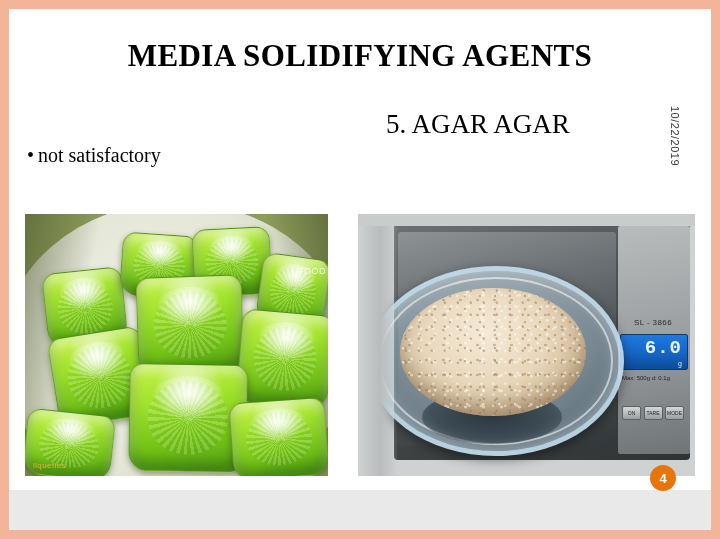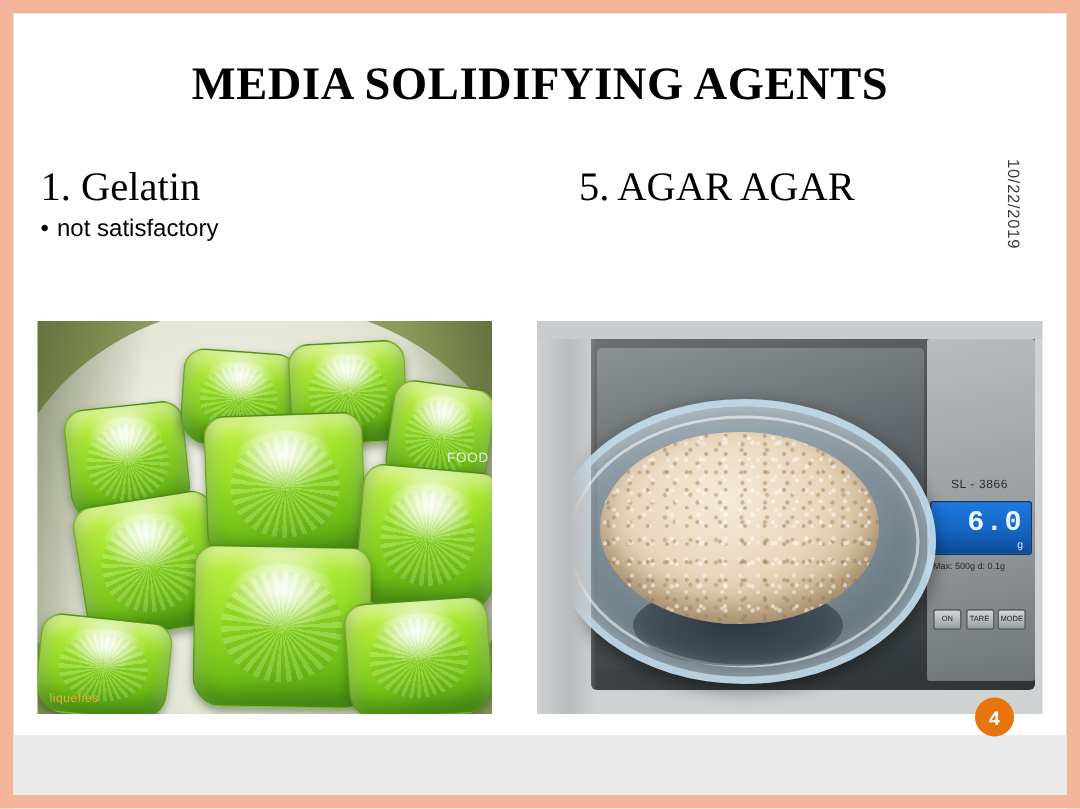--- a/index.html
+++ b/index.html
@@ -11,21 +11,21 @@
     height: 539px;
     background: #ffffff;
     font-family: "Liberation Serif", serif;
     overflow: hidden;
   }
 
   #slide {
     position: relative;
     width: 720px;
     height: 539px;
-    background: #86efac;
+    background: #e5e5e5;
     box-sizing: border-box;
   }
 
   
   .frame-top {
     position: absolute;
     left: 0; top: 0;
     width: 720px; height: 9px;
     background: #f3b49a;
   }
@@ -85,23 +85,23 @@
     position: absolute;
     left: 18px;
     top: 100px;
     font-size: 27px;
     color: #000000;
     font-family: "Liberation Serif", serif;
   }
   .bullet-line {
     position: absolute;
     left: 18px;
-    font-size: 16px;
+    font-size: 20px;
     color: #000000;
-    font-family: Liberation Sans, sans-serif;
+    font-family: Liberation Serif, serif;
     white-space: nowrap;
   }
   .bullet-1 { top: 135px; }
   .bullet-2 { top: 164px; }
   .bullet-dot {
     display: inline-block;
     width: 11px;
   }
 
   .col-right-heading {
@@ -228,21 +228,20 @@
     letter-spacing: 0.4px;
   }
   .gel-side-label {
     position: absolute;
     right: 2px;
     top: 52px;
     font-family: "Liberation Sans", sans-serif;
     font-size: 9px;
     color: rgba(255,255,255,0.8);
     letter-spacing: 0.5px;
-    margin-top: 34px;
   }
 
   
   #photo-agar {
     left: 349px;
     top: 205px;
     width: 337px;
     height: 262px;
     background: #cfd2d3;
   }
@@ -426,21 +425,20 @@
   <div class="frame-bottom"></div>
   <div class="frame-left"></div>
   <div class="frame-right"></div>
 
   <div class="canvas">
 
     <div class="grey-band"></div>
 
     <div class="title">MEDIA SOLIDIFYING AGENTS</div>
 
-    <div class="col-left-heading">1. Gelatin</div>
 
     <div class="bullet-line bullet-1">
       <span class="bullet-dot">•</span><span>not satisfactory</span>
     </div>
 
     <div class="col-right-heading">5. AGAR AGAR</div>
 
     <div class="date-stamp">10/22/2019</div>
 
     <div class="photo" id="photo-gelatin">

